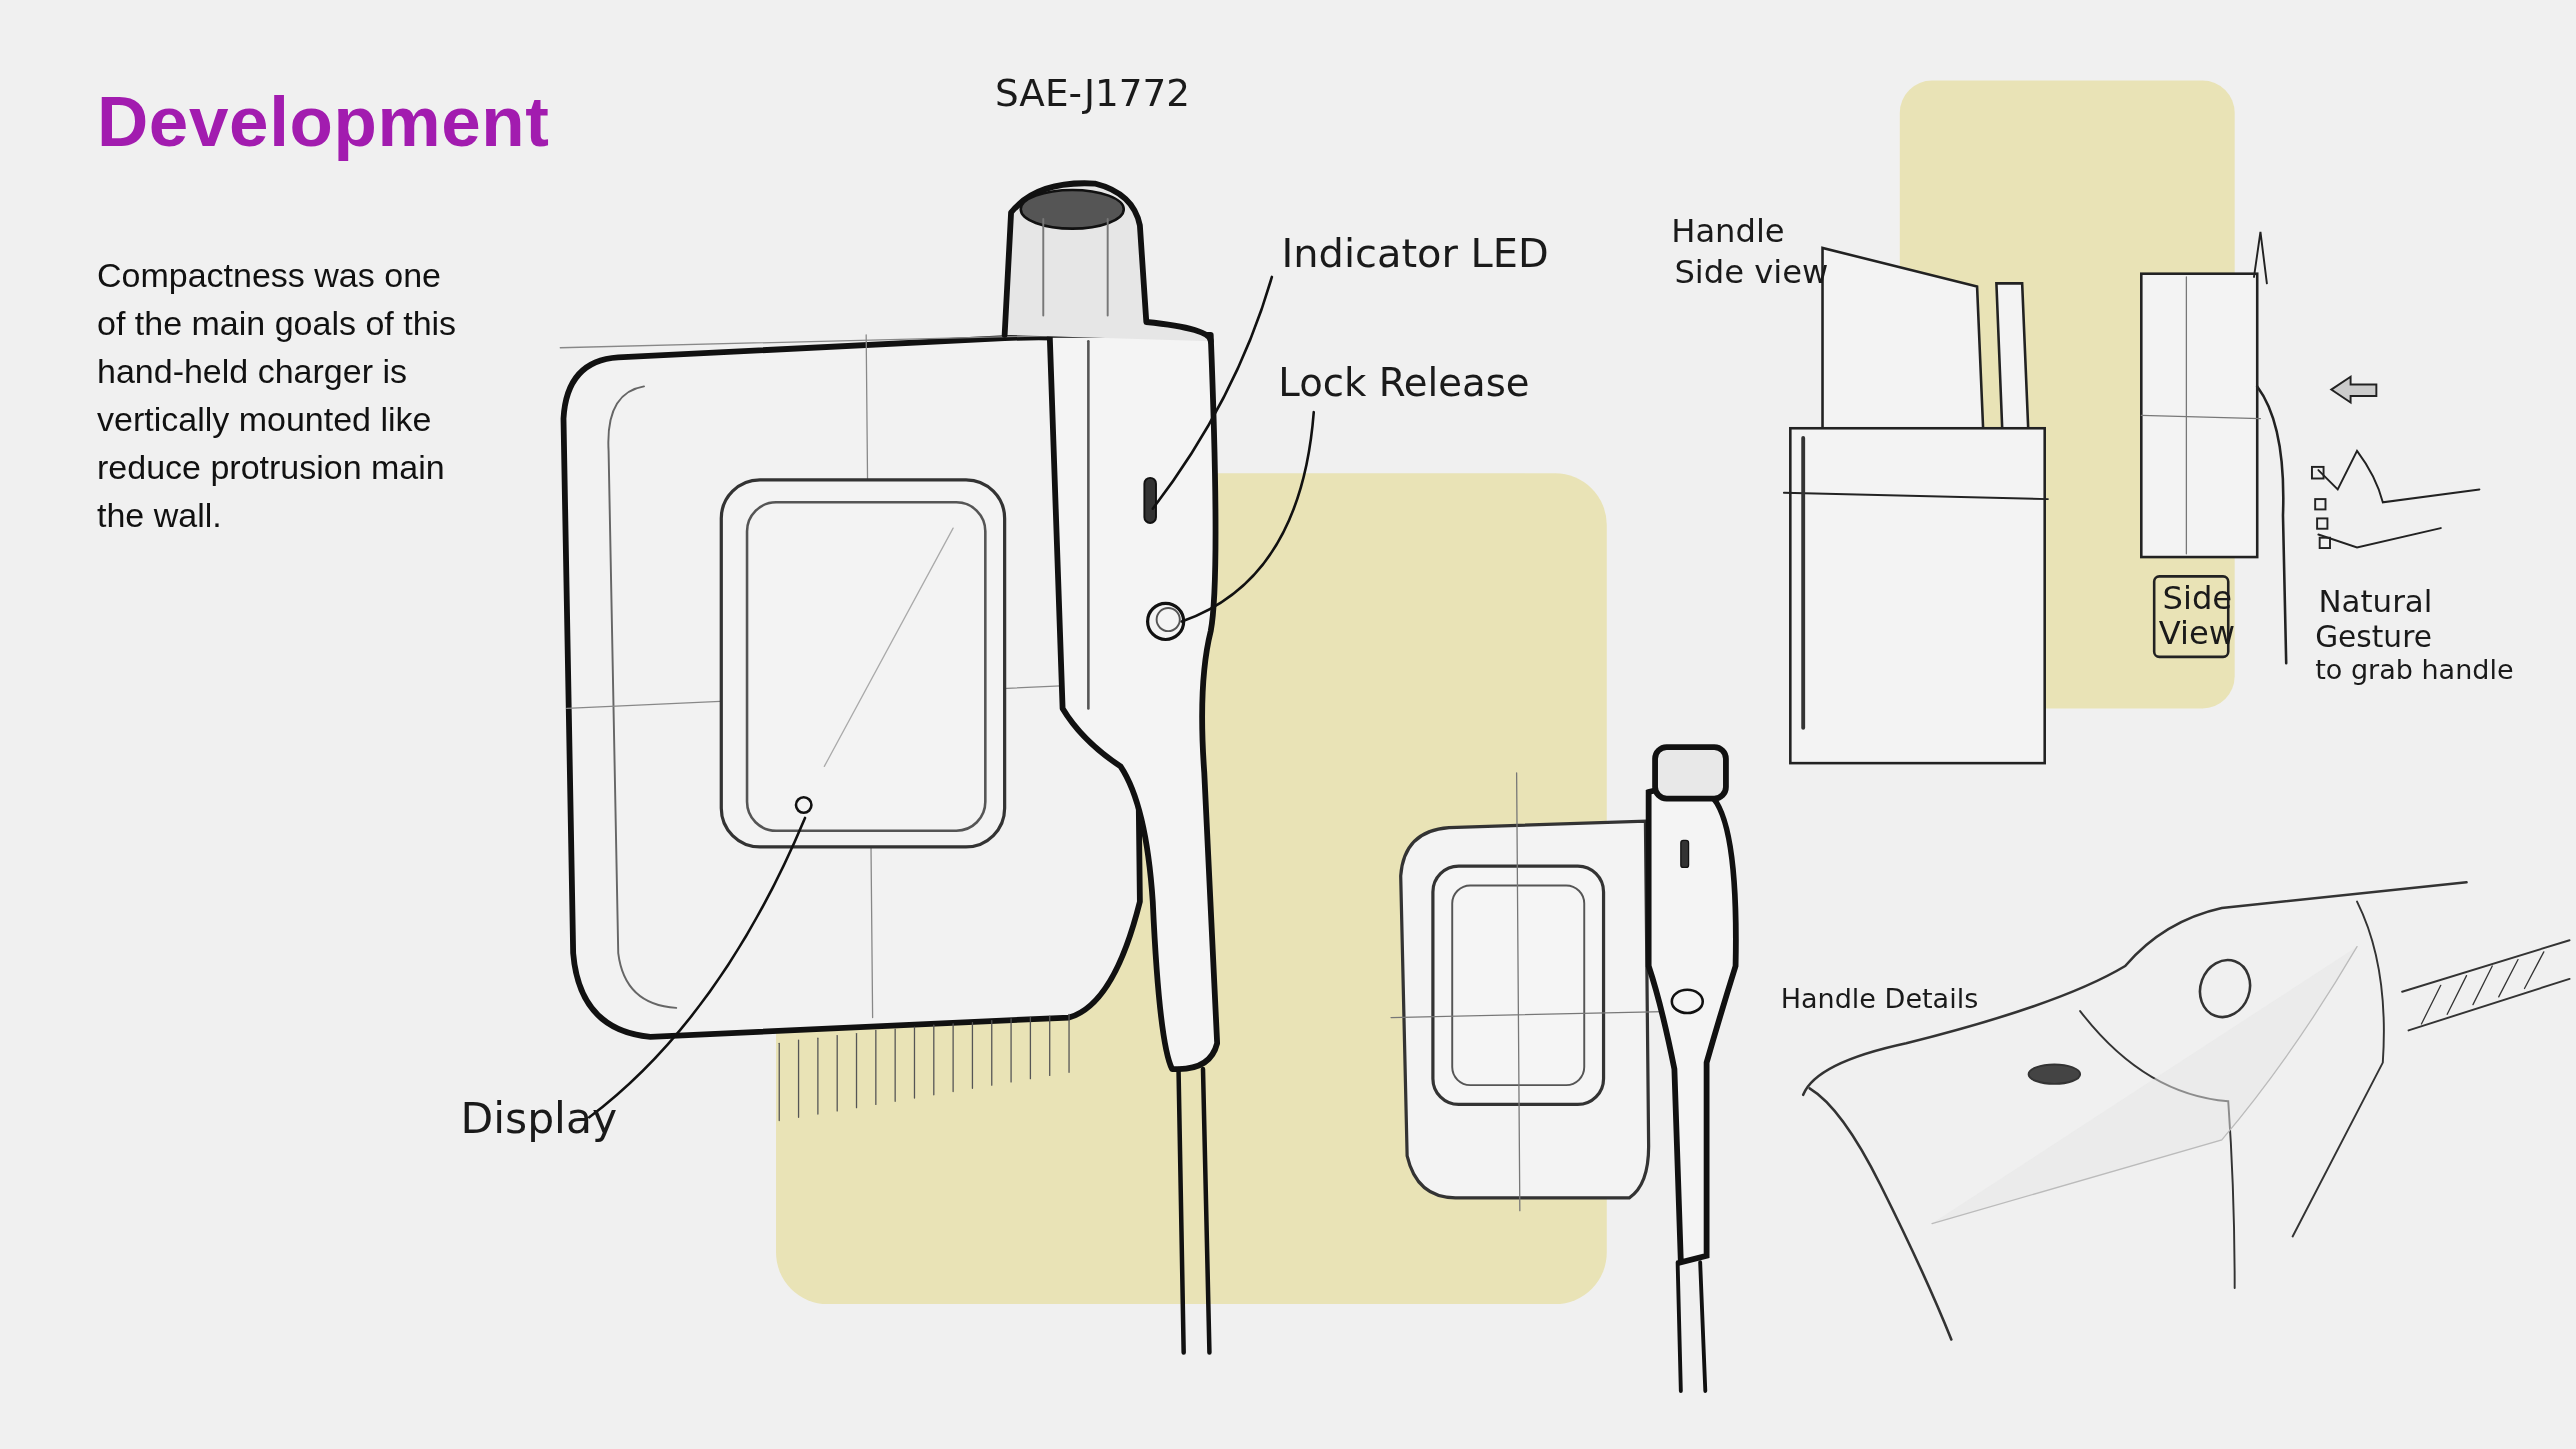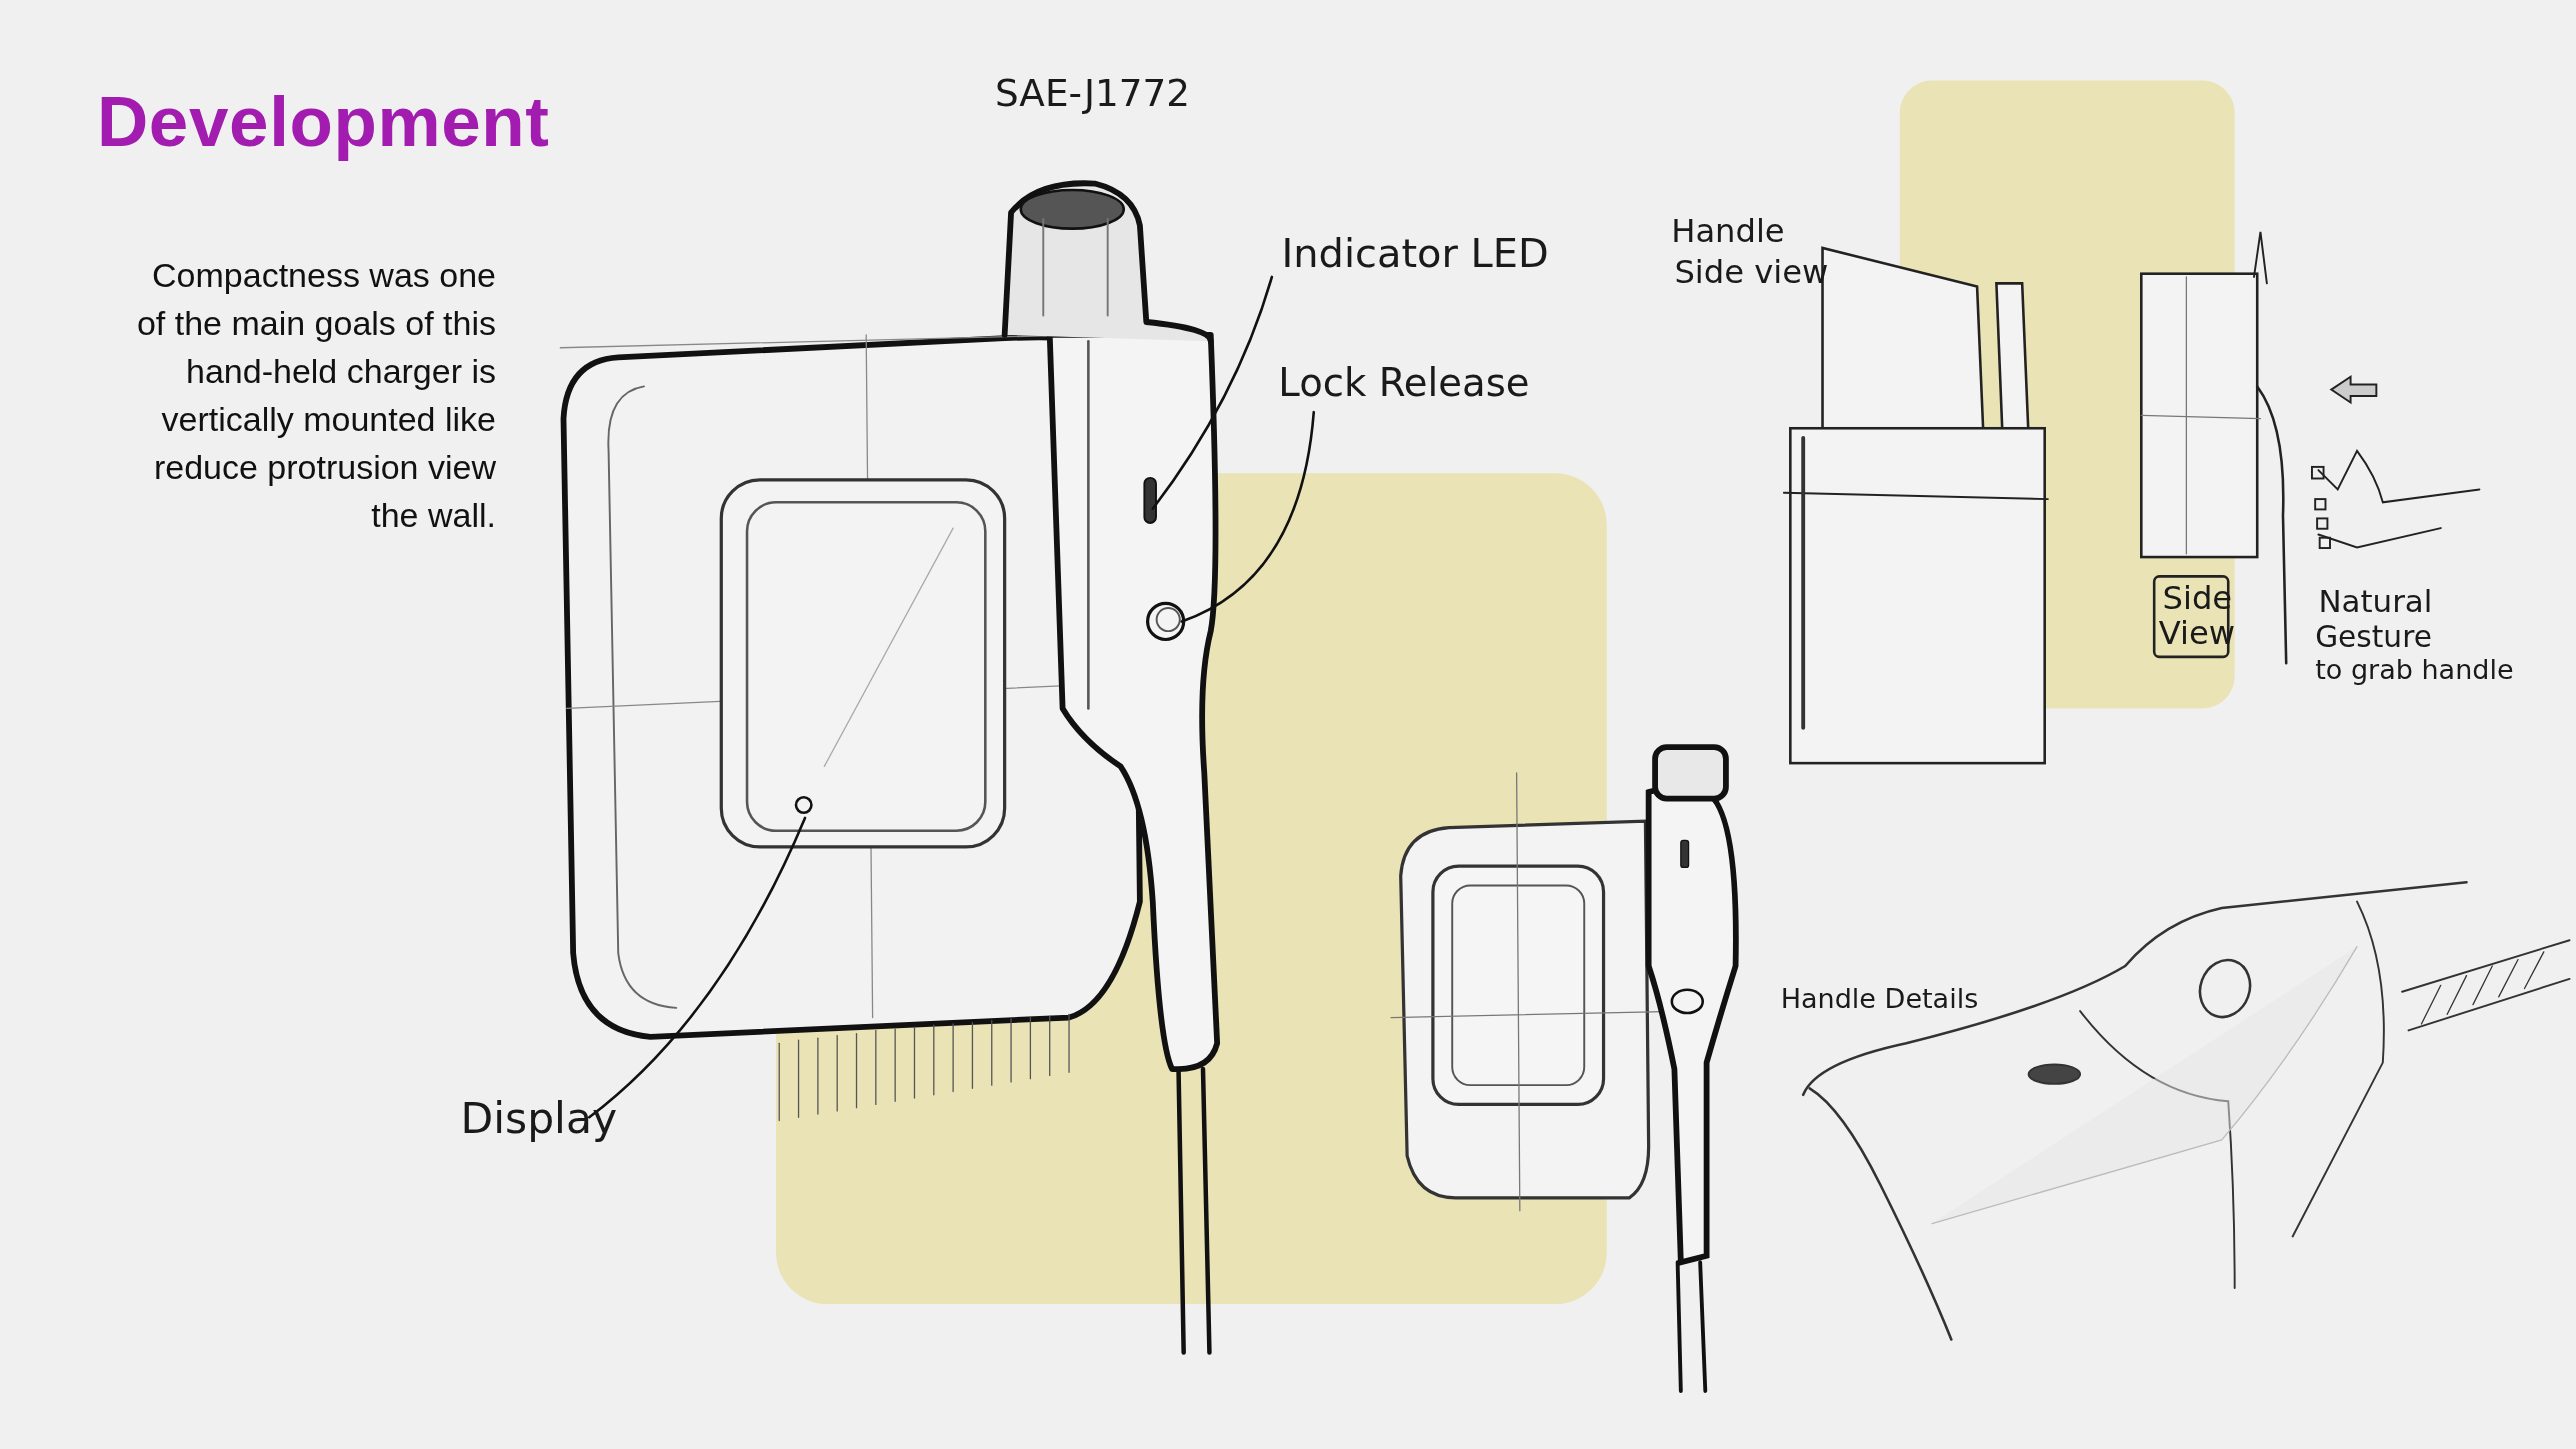--- a/index.html
+++ b/index.html
@@ -1,33 +1,33 @@
 <!DOCTYPE html>
 <html style="font-size:10.3px"><head>
 <meta charset="utf-8">
 <style>
   html, body { margin:0; padding:0; }
   body { width:2576px; height:1449px; background:#f0f0f0; position:relative; overflow:hidden; font-family:"Liberation Sans", sans-serif; }
   .title { position:absolute; left:97px; top:81px; font-size:71px; font-weight:bold; color:#a21caf; letter-spacing:0.6px; }
-  .body-text { position:absolute; left:97px; top:251px; width:399px; font-size:34px; line-height:48px; color:#111;text-align:right; }
+  .body-text { position:absolute; left:97px; top:251px; width:399px; font-size:34px; line-height:48px; color:#111; }
   .body-text span { display:block; white-space:nowrap; }
   .sketch { position:absolute; left:0; top:0; width:2576px; height:1449px; }
   .hand { font-family:"DejaVu Sans", sans-serif; fill:#1a1a1a; font-weight:normal; }
 </style>
 </head>
 <body>
 
 <div class="title">Development</div>
 
 <div class="body-text">
   <span>Compactness was one</span>
   <span>of the main goals of this</span>
   <span>hand-held charger is</span>
   <span>vertically mounted like</span>
-  <span>reduce protrusion view</span>
+  <span>reduce protrusion main</span>
   <span>the wall.</span>
 </div>
 
 <svg class="sketch" viewBox="0 0 4000 2250" xmlns="http://www.w3.org/2000/svg">
 
   <rect x="1205" y="735" width="1290" height="1290" rx="80" fill="#e9e3b6"></rect>
   <rect x="2950" y="125" width="520" height="975" rx="50" fill="#e9e3b6"></rect>
 
   <g stroke="#111" fill="none" stroke-linecap="round" stroke-linejoin="round">
 

